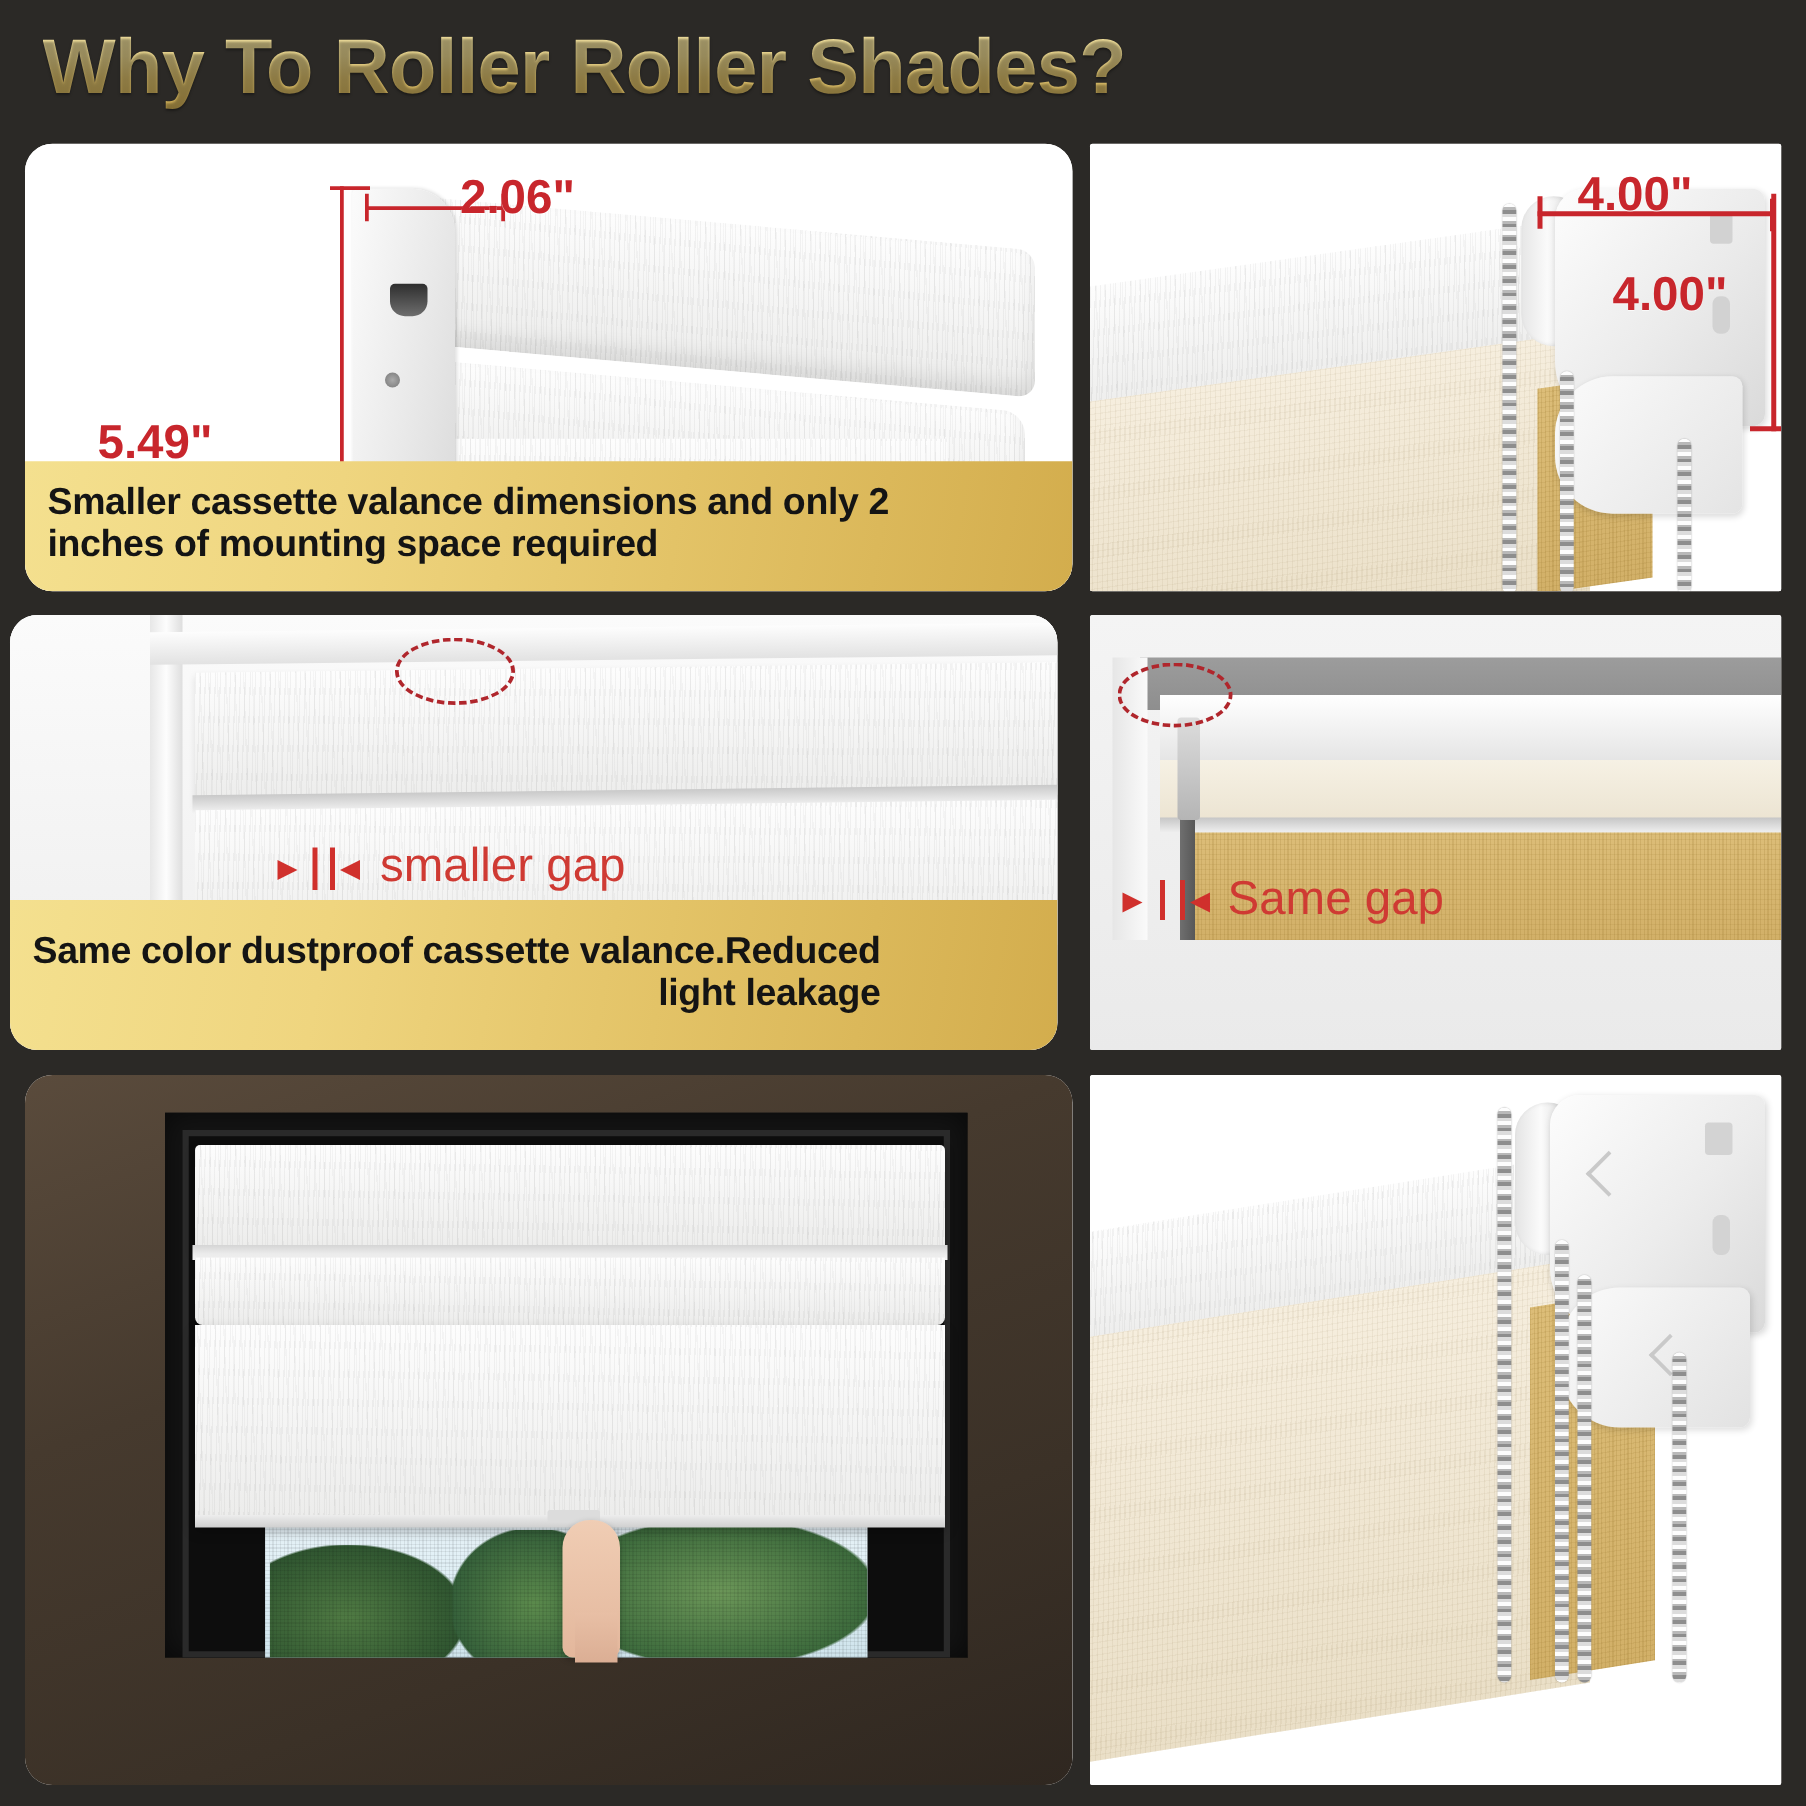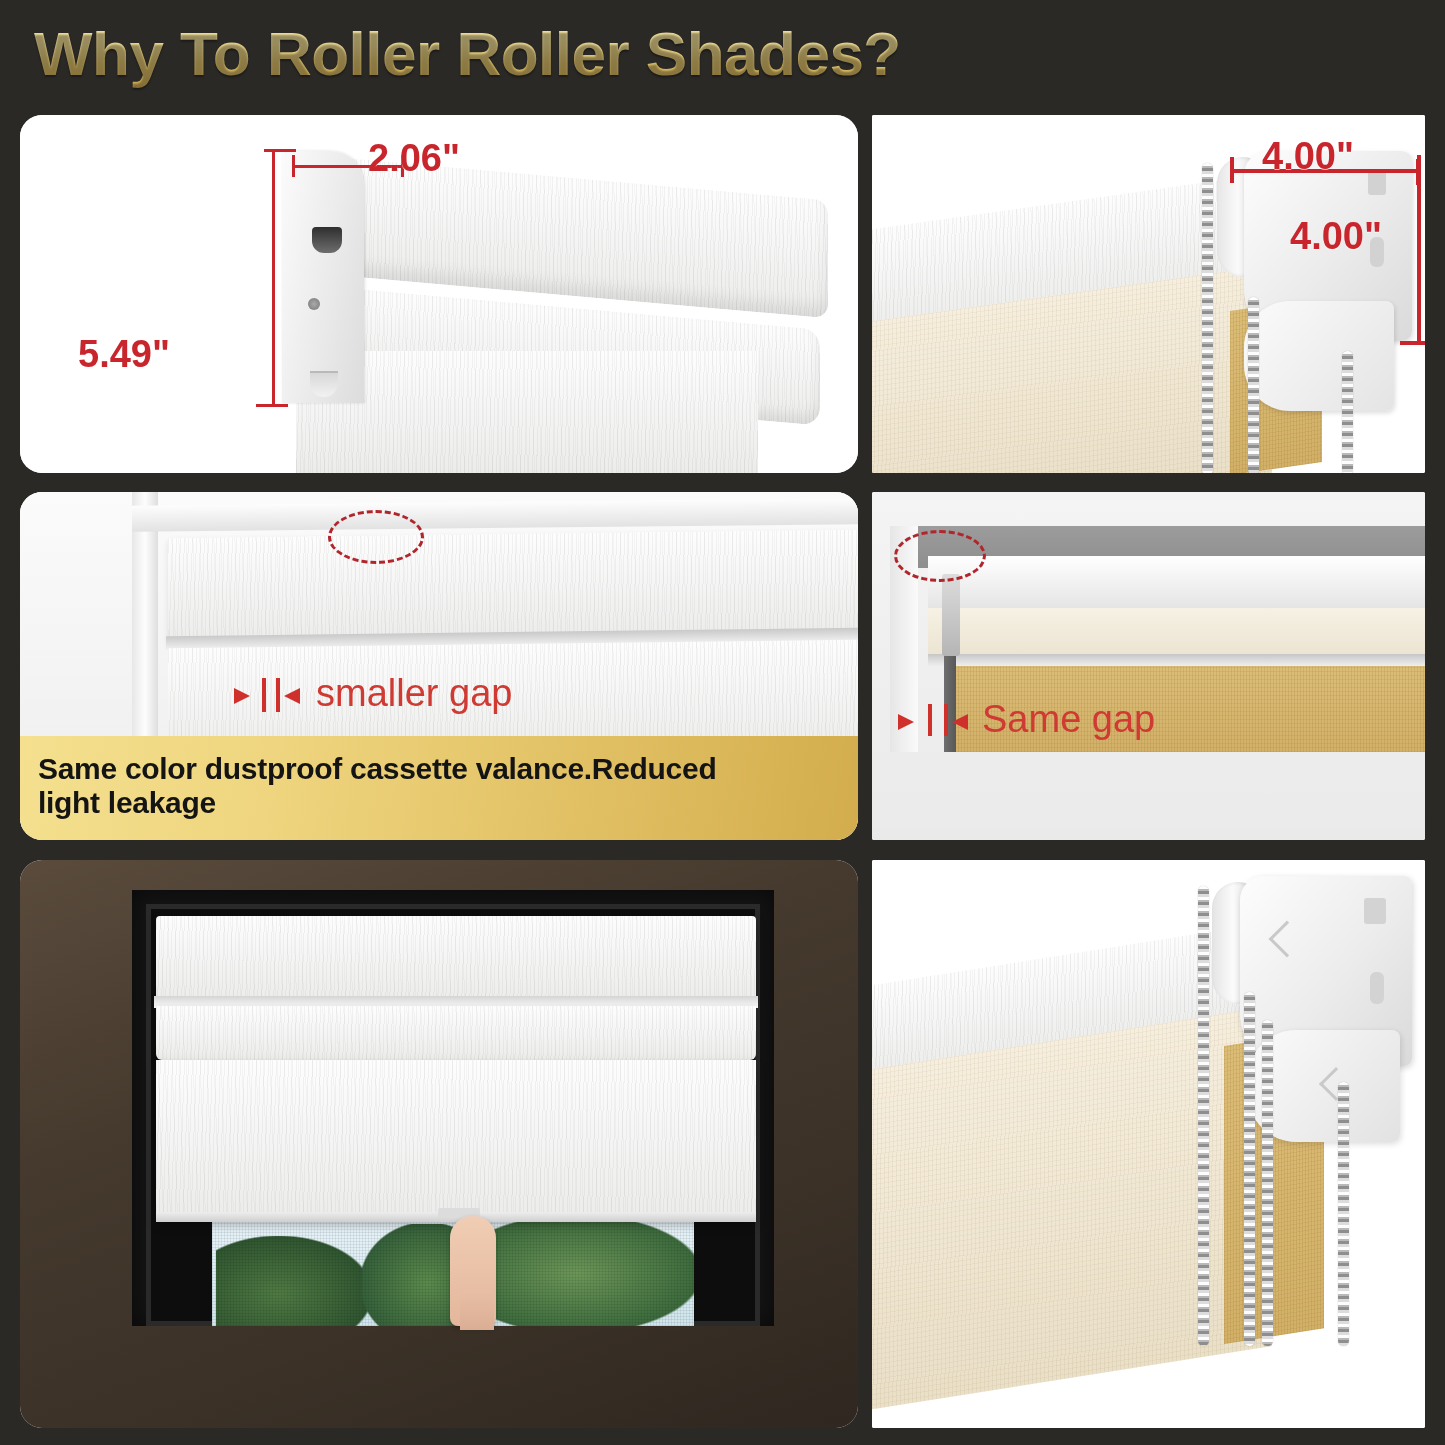--- a/index.html
+++ b/index.html
@@ -136,20 +136,24 @@
 
       <div class="dline" style="left:272px; top:50px; width:112px; height:3px;"></div>
       <div class="dline" style="left:272px; top:40px; width:3px; height:22px;"></div>
       <div class="dline" style="left:381px; top:40px; width:3px; height:22px;"></div>
       <div class="dim" style="left:348px; top:22px; font-size:38px;">2.06"</div>
 
       <div class="dline" style="left:252px; top:34px; width:3px; height:258px;"></div>
       <div class="dline" style="left:244px; top:34px; width:32px; height:3px;"></div>
       <div class="dline" style="left:236px; top:289px; width:32px; height:3px;"></div>
       <div class="dim" style="left:58px; top:218px; font-size:38px;">5.49"</div>
+    </div>
+    <div class="cap gold" style="height:104px;">
+      <span>Smaller cassette valance dimensions and only 2
+inches of mounting space required</span>
     </div>
   </div>
 
   <div class="panel right" style="left:872px; top:115px; width:553px; height:358px;">
     <div class="stage" style="background:#fff;">
 
       <div class="fabric-white" style="position:absolute; left:-20px; top:58px; width:420px; height:108px;
                   transform:skewY(-8deg); transform-origin:right top;"></div>
       <div class="fabric-beige" style="position:absolute; left:-20px; top:150px; width:420px; height:210px;
                   transform:skewY(-8deg); transform-origin:right top;"></div>
@@ -178,21 +182,21 @@
       <div class="dline" style="left:358px; top:42px; width:4px; height:26px;"></div>
       <div class="dline" style="left:544px; top:44px; width:4px; height:26px;"></div>
       <div class="dim" style="left:390px; top:20px; font-size:38px;">4.00"</div>
 
       <div class="dline" style="left:545px; top:40px; width:4px; height:190px;"></div>
       <div class="dline" style="left:528px; top:226px; width:26px; height:4px;"></div>
       <div class="dim" style="left:418px; top:100px; font-size:38px;">4.00"</div>
     </div>
   </div>
 
-  <div class="panel left" style="left:20px; top:492px; width:838px; height:348px;">
+  <div class="panel left" style="left:8px; top:492px; width:838px; height:348px;">
     <div class="stage" style="background:linear-gradient(180deg,#f3f3f3,#e8e8e8);">
 
       <div style="position:absolute; left:0; top:0; width:838px; height:268px;
                   background:linear-gradient(180deg,#fbfbfb,#f0f0f0);"></div>
       <div style="position:absolute; left:112px; top:0; width:26px; height:268px;
                   background:linear-gradient(90deg,#e7e7e7,#fdfdfd,#dedede);"></div>
       <div style="position:absolute; left:112px; top:10px; width:726px; height:26px;
                   background:linear-gradient(180deg,#fdfdfd,#e2e2e2); transform:skewY(-0.6deg);"></div>
 
       <div class="fabric-white" style="position:absolute; left:148px; top:42px; width:690px; height:106px;
@@ -204,21 +208,21 @@
                   transform:skewY(-0.7deg);"></div>
 
       <div class="dashed-oval" style="left:308px; top:18px; width:96px; height:54px;"></div>
 
       <div class="arrow-r" style="left:214px; top:196px;"></div>
       <div class="tick" style="left:242px; top:186px; height:34px;"></div>
       <div class="tick" style="left:256px; top:186px; height:34px;"></div>
       <div class="arrow-l" style="left:264px; top:196px;"></div>
       <div class="gap-label" style="left:296px; top:180px; font-size:38px;">smaller gap</div>
     </div>
-    <div class="cap gold" style="height:104px;">
+    <div class="cap gold" style="height:120px;text-align:right;">
       <span>Same color dustproof cassette valance.Reduced
 light leakage</span>
     </div>
   </div>
 
   <div class="panel right" style="left:872px; top:492px; width:553px; height:348px;">
     <div class="stage" style="background:linear-gradient(180deg,#f4f4f4,#eaeaea);">
 
       <div style="position:absolute; left:40px; top:34px; width:513px; height:42px;
                   background:linear-gradient(180deg,#9c9c9c,#8e8e8e);"></div>

